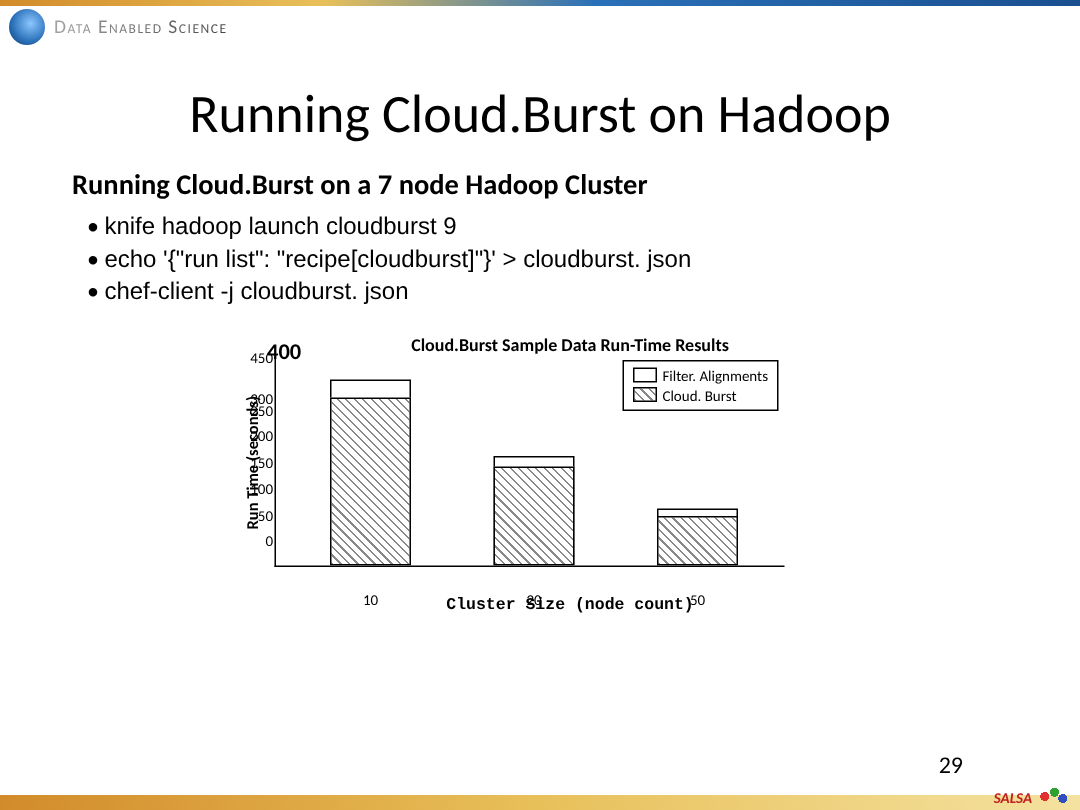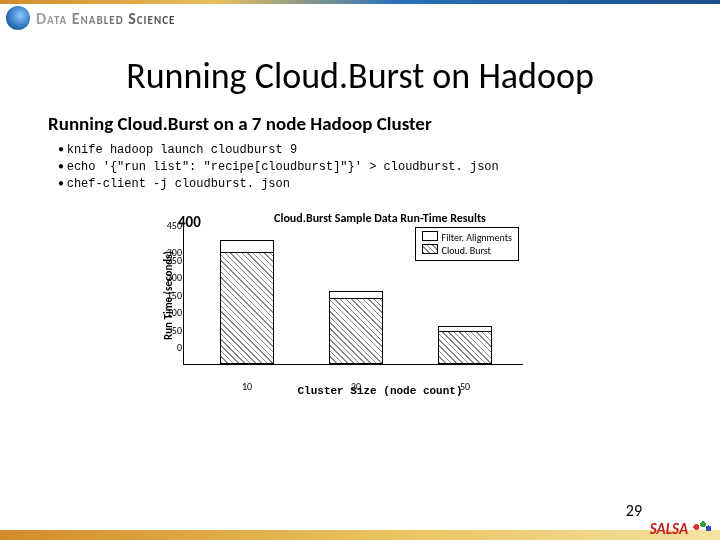--- a/index.html
+++ b/index.html
@@ -20,24 +20,24 @@
     top: 6px; left: 6px;
     display: flex; align-items: center;
     gap: 6px;
   }
   .topbrand .icon {
     width: 24px; height: 24px;
     background: radial-gradient(circle at 60% 40%, #8bc6ff 0%, #2a70b8 60%, #0c3560 100%);
     border-radius: 50%;
   }
   .topbrand .text {
-    font-size: 16px;
+    font-size: 13px;
     letter-spacing: 1px;
     font-variant: small-caps;
-    font-weight: 700;
+    font-weight: 400;
     background: linear-gradient(90deg,#a2a2a2,#444);
     -webkit-background-clip: text;
     background-clip: text;
     color: transparent;
   }
   .main {
     padding: 40px 48px 0 48px;
   }
   .title {
     font-size: 36px;
@@ -50,22 +50,22 @@
     font-size: 19px;
     font-weight: 700;
     color: #000;
   }
   .bullets {
     margin: 6px 0 18px 0;
     padding-left: 10px;
     list-style: none;
   }
   .bullets li {
-    font-family: Liberation Mono, monospace;
-    font-size: 12px;
+    font-family: Liberation Sans, sans-serif;
+    font-size: 16px;
     color: #000;
     line-height: 1.35;
   }
   .bullets li::before { content: "• "; font-family: Calibri, Arial, sans-serif; }
   .subhead2 {
     font-size: 19px;
     font-weight: 700;
     color: #000;
     margin-top: 8px;
   }
@@ -140,21 +140,21 @@
     font-family: Liberation Mono, monospace;
   }
   .legend {
     position: absolute;
     top: 2px; right: 4px;
     border: 1px solid #000;
     background: #fff;
     padding: 3px 6px;
     font-size: 10px;
   }
-  .legend .row { display: flex; gap: 4px; }
+  .legend .row { display: flex; align-items: center; gap: 4px; }
   .swatch { width: 16px; height: 10px; border: 1px solid #000; background: #fff; }
   .swatch.hatched { background-image: repeating-linear-gradient(45deg,#888 0,#888 1px,#fff 1px,#fff 4px); }
 
   .pagenum {
     position: absolute;
     right: 78px;
     bottom: 20px;
     font-size: 16px;
     color: #000;
   }
@@ -164,22 +164,22 @@
     height: 18px;
     display: flex;
     align-items: end;
   }
   .footleft {
     height: 10px; flex: 1;
     background: linear-gradient(90deg,#d28b2a,#e8c05a 50%,#f4e2a0);
   }
   .footlogo {
     position: absolute; right: 6px; bottom: 2px;
-    display: flex; gap: 4px;
-    font-size: 15px; font-weight: 700; font-style: italic;
+    display: flex; align-items: center; gap: 4px;
+    font-size: 10px; font-weight: 700; font-style: italic;
     color: #c02020;
   }
   .footlogo .bubbles {
     width: 22px; height: 14px;
     background:
       radial-gradient(circle at 20% 50%,#e03030 0 3px,transparent 3px),
       radial-gradient(circle at 50% 30%,#30a030 0 3px,transparent 3px),
       radial-gradient(circle at 75% 60%,#3050c0 0 3px,transparent 3px);
   }
 </style>

